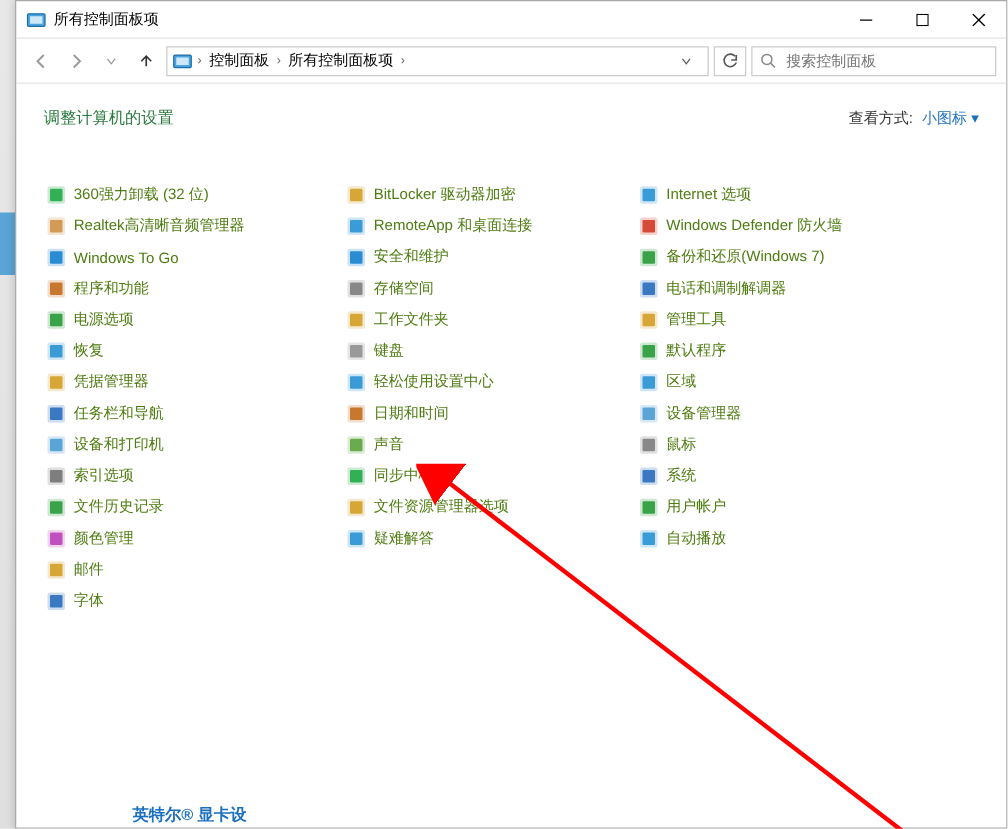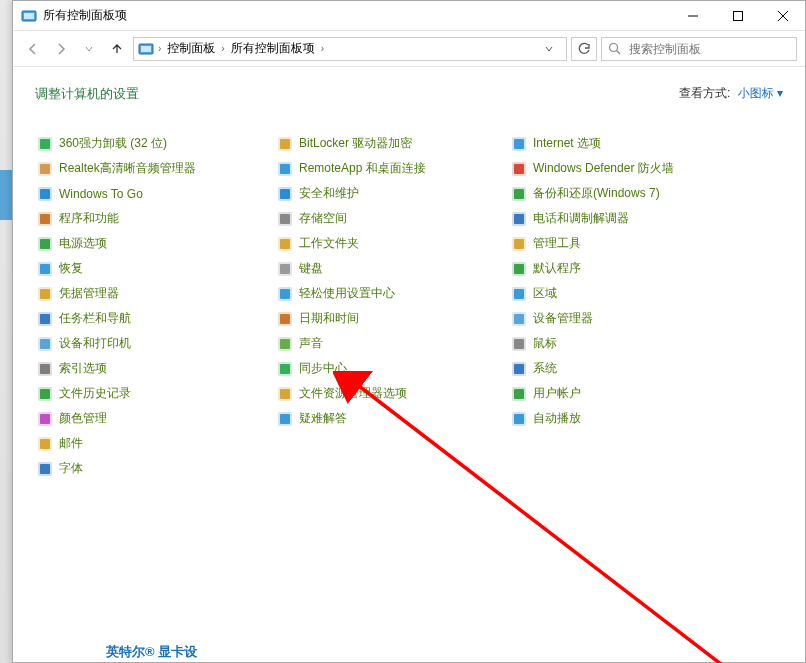--- a/index.html
+++ b/index.html
@@ -105,22 +105,22 @@
   }
   
   .content {
     padding: 18px 22px;
     position: relative;
     height: calc(100% - 66px);
   }
   .content-header {
     display: flex;
     justify-content: space-between;
-    align-items: flex-start;
-    margin-bottom: 28px;
+    align-items: flex-end;
+    margin-bottom: 40px;
   }
   .page-title { color: #2a7a3f; font-size: 13px; }
   .viewby { font-size: 12px; color: #333; }
   .viewby a { color: #1a6fbf; text-decoration: none; margin-left: 4px; }
   .grid {
     display: grid;
     grid-template-columns: 240px 234px 240px;
     column-gap: 0;
     row-gap: 0;
   }

